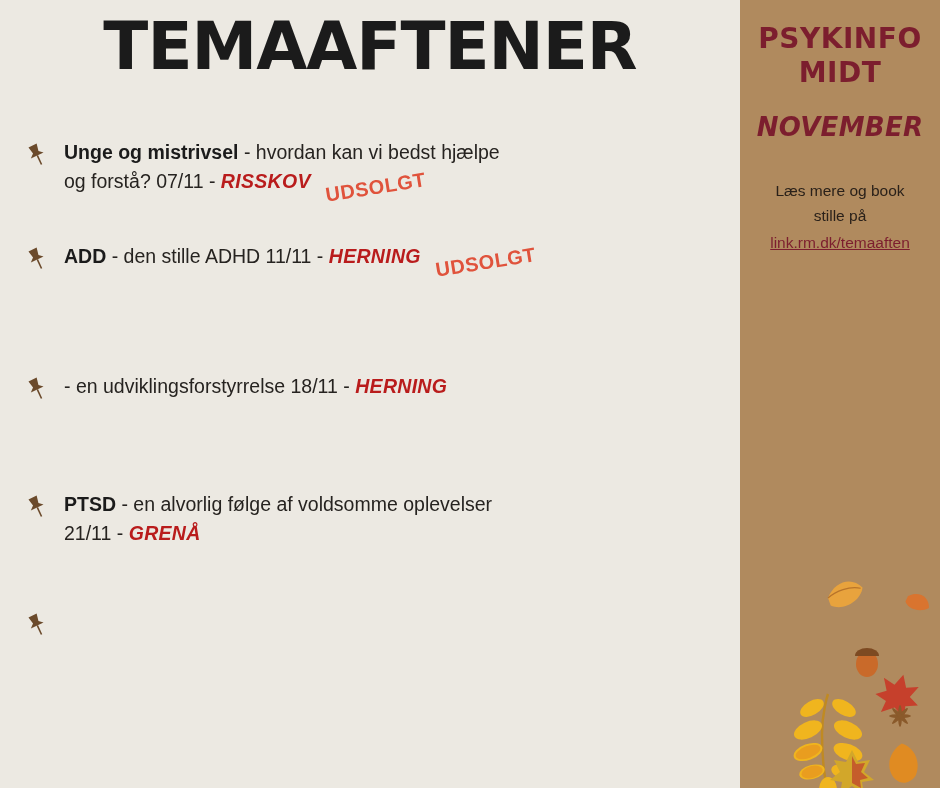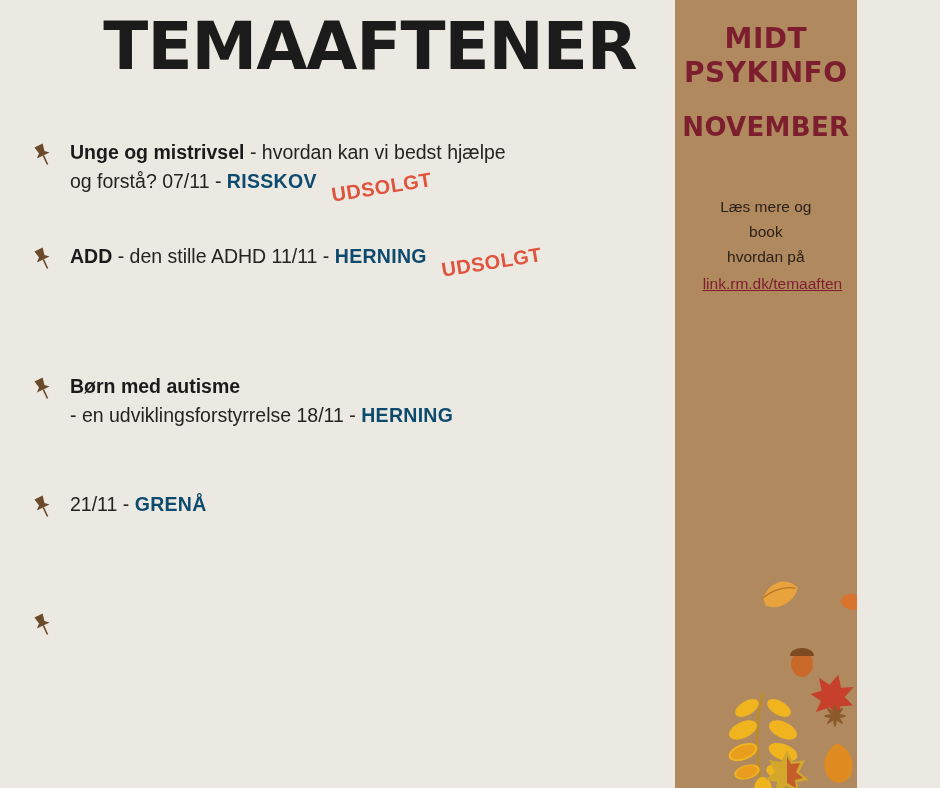--- a/index.html
+++ b/index.html
@@ -8,21 +8,21 @@
   }
   body {
     width: 940px;
     height: 788px;
     font-family: "Liberation Sans", sans-serif;
     background: #ece9e2;
     overflow: hidden;
   }
   .poster {
     position: relative;
-    width: 857px;
+    width: 940px;
     height: 788px;
     background: #ece9e2;
     display: flex;
   }
   
   .left {
     position: relative;
     width: 740px;
     height: 788px;
     background: #ece9e2;
@@ -37,21 +37,21 @@
     font-family: "DejaVu Sans", sans-serif;
     font-weight: bold;
     font-size: 66px;
     letter-spacing: -1px;
     color: #1b1b1b;
     margin: 0;
   }
   .events {
     position: absolute;
     top: 138px;
-    left: 28px;
+    left: 22px;
     width: 700px;
   }
   .event {
     position: relative;
     padding-left: 42px;
     margin-bottom: 38px;
     min-height: 60px;
   }
   .event-line {
     font-size: 19.5px;
@@ -62,22 +62,23 @@
   .ev-title {
     font-weight: bold;
     color: #1b1b1b;
   }
   .ev-desc {
     font-weight: normal;
     color: #262320;
   }
   .ev-city {
     font-weight: bold;
-    color: #0c4a6e;
+    color: #b91c1c;
     letter-spacing: 0.3px;
+    font-style: italic;
   }
   .pin {
     position: absolute;
     left: 0;
     top: 2px;
     width: 30px;
     height: 30px;
   }
   .sold-out {
     display: inline-block;
@@ -120,23 +121,24 @@
   }
   .month {
     margin-top: 20px;
     text-align: center;
     font-family: "DejaVu Sans", sans-serif;
     font-weight: bold;
     font-size: 26px;
     line-height: 34px;
     color: #7c1e2e;
     letter-spacing: 0.3px;
+    font-style: italic;
   }
   .booking {
-    margin-top: 50px;
+    margin-top: 34px;
     text-align: center;
     font-size: 15.5px;
     line-height: 25px;
     color: #2a211a;
     padding: 0 28px;
   }
   .booking .link {
     color: #7c1e2e;
     font-weight: normal;
     display: block;
@@ -196,36 +198,36 @@
       <div class="event" style="margin-bottom:58px;">
         <span class="pin">
           <svg width="30" height="30" viewBox="0 0 30 30">
             <g transform="rotate(-25 15 15)">
               <path d="M10.5 4.5 L19.5 4.5 L18 12 L22 15.5 L8 15.5 L12 12 Z" fill="#6b4a2b"></path>
               <rect x="14.3" y="15.5" width="1.6" height="10" fill="#6b4a2b"></rect>
             </g>
           </svg>
         </span>
         <div class="event-line">
-          <span class="ev-title">Børn med autisme</span>
-        </div>
-        <div class="event-line">
           <span class="ev-desc"> - en udviklingsforstyrrelse 18/11 - </span><span class="ev-city">HERNING</span>
         </div>
       </div>
 
       <div class="event" style="margin-bottom:58px;">
         <span class="pin">
           <svg width="30" height="30" viewBox="0 0 30 30">
             <g transform="rotate(-25 15 15)">
               <path d="M10.5 4.5 L19.5 4.5 L18 12 L22 15.5 L8 15.5 L12 12 Z" fill="#6b4a2b"></path>
               <rect x="14.3" y="15.5" width="1.6" height="10" fill="#6b4a2b"></rect>
             </g>
           </svg>
         </span>
+        <div class="event-line">
+          <span class="ev-title">PTSD</span><span class="ev-desc"> - en alvorlig følge af voldsomme oplevelser</span>
+        </div>
         <div class="event-line">
           <span class="ev-desc">21/11 - </span><span class="ev-city">GRENÅ</span>
         </div>
       </div>
 
       <div class="event">
         <span class="pin">
           <svg width="30" height="30" viewBox="0 0 30 30">
             <g transform="rotate(-25 15 15)">
               <path d="M10.5 4.5 L19.5 4.5 L18 12 L22 15.5 L8 15.5 L12 12 Z" fill="#6b4a2b"></path>
@@ -233,32 +235,32 @@
             </g>
           </svg>
         </span>
       </div>
 
     </div>
   </div>
 
   <div class="right">
     <div class="brand">
+      <div>PSYKINFO</div>
       <div>MIDT</div>
-      <div>PSYKINFO</div>
     </div>
 
 
     <div class="month">
       <div>NOVEMBER</div>
     </div>
 
     <div class="booking">
       <div>Læs mere og book</div>
-      <div>hvordan på</div>
+      <div>stille på</div>
       <a class="link" href="#">link.rm.dk/temaaften</a>
     </div>
 
     <svg class="leaves" viewBox="0 0 200 330">
 
       <g transform="translate(88,140) rotate(-20)">
         <path d="M0 0 C12 -14 30 -12 36 2 C30 14 10 18 0 8 Z" fill="#e8a33d"></path>
         <path d="M0 0 C10 -4 24 -4 34 2" stroke="#b8742a" stroke-width="1.2" fill="none"></path>
       </g>
 

